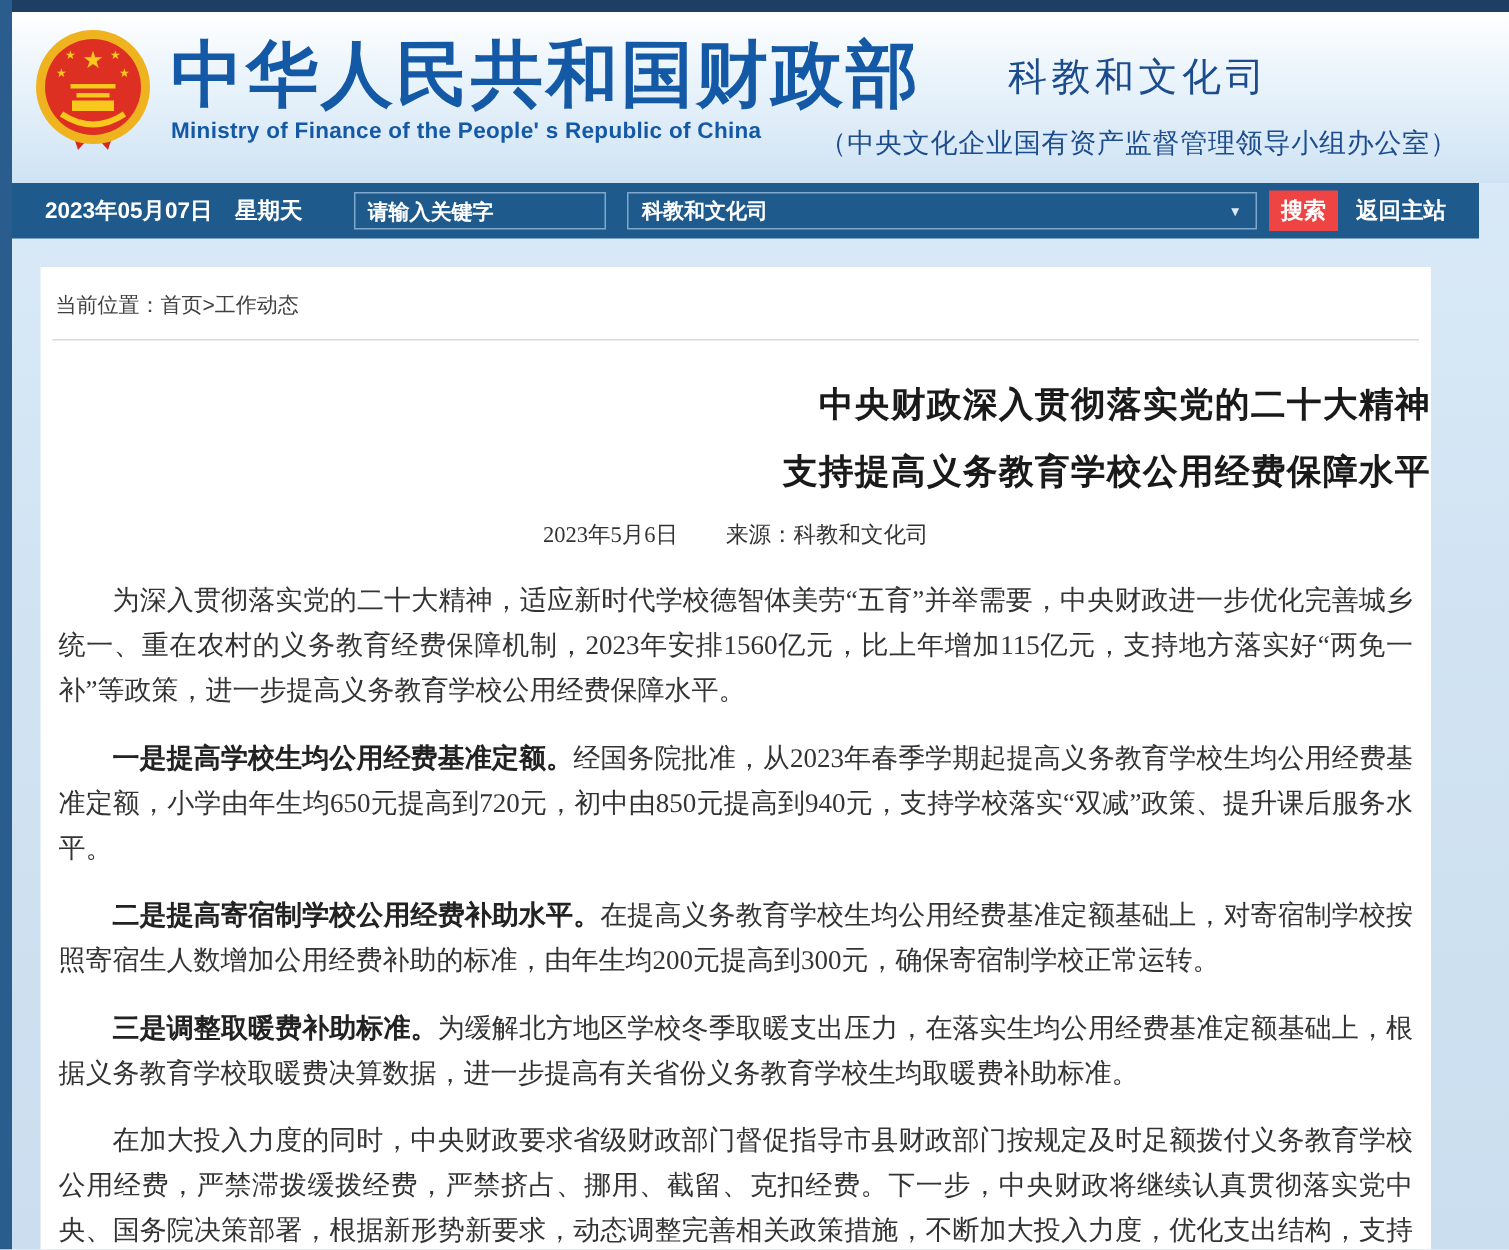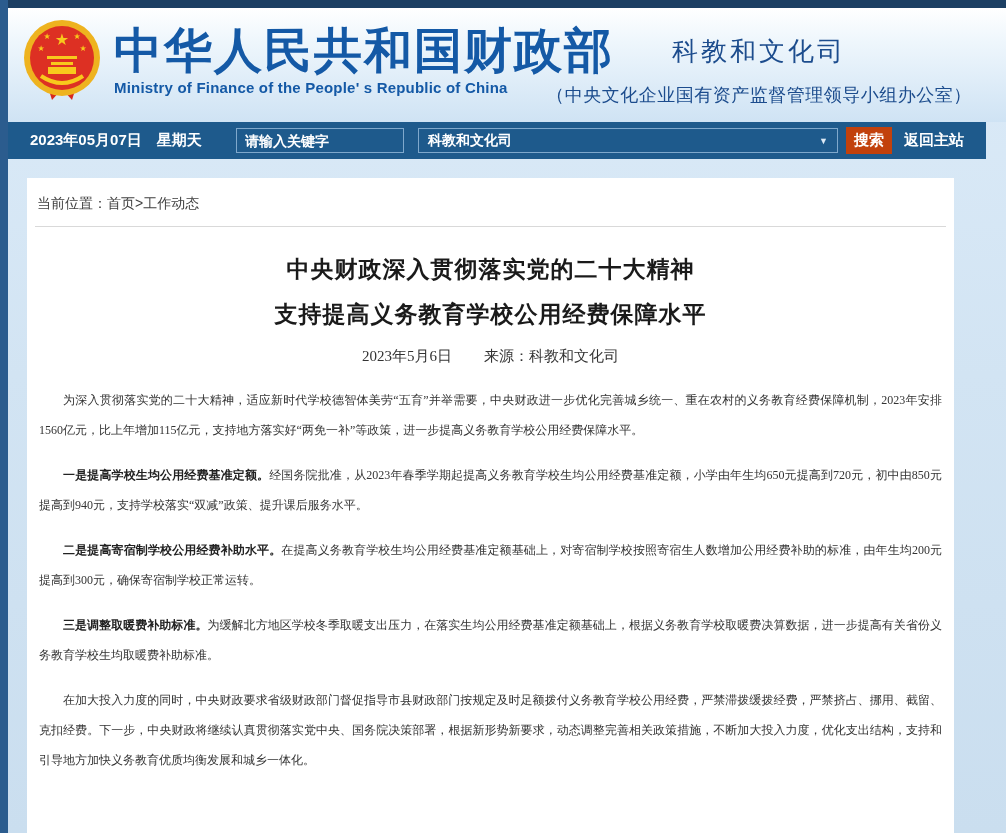--- a/index.html
+++ b/index.html
@@ -32,38 +32,38 @@
   .nav-date { position:absolute; left:22px; top:9px; color:#fff; font-size:15px; font-weight:700; }
   .nav-search { position:absolute; left:228px; top:6px; width:168px; height:25px;
     background:#1e5a8c; border:1px solid #7fa8cc; color:#fff; font-size:14px; font-weight:700;
     padding:3px 8px; outline:none; }
   .nav-search::placeholder { color:#fff; opacity:1; font-weight:700; }
   .nav-select { position:absolute; left:410px; top:6px; width:420px; height:25px;
     border:1px solid #7fa8cc; color:#fff; font-size:14px; font-weight:700;
     display:flex; align-items:center; justify-content:space-between; padding:0 9px; cursor:pointer; }
   .nav-select .arrow { font-size:9px; color:#dce9f5; }
   .nav-search-btn { position:absolute; left:838px; top:5px; width:46px; height:27px;
-    background:#c2410c; border:none; color:#fff; font-size:15px; font-weight:700; cursor:pointer;
+    background:#ef4444; border:none; color:#fff; font-size:15px; font-weight:700; cursor:pointer;
     font-family:"Liberation Sans",sans-serif;text-align:center; }
   .nav-home { position:absolute; right:22px; top:9px; color:#fff; font-size:15px; font-weight:700;
     text-decoration:none; cursor:pointer; }
 
   
   .panel { position:absolute; top:178px; left:27px; width:927px; height:655px; background:#fff; overflow:hidden; }
   .breadcrumb { padding:17px 10px 13px; font-size:14px; color:#404040; }
   .breadcrumb a { color:#404040; text-decoration:none; cursor:pointer; }
   .divider { margin:0 8px; border-bottom:1px solid #d9d9d9; }
 
-  .article-title { margin-top:20px; text-align:center; font-size:23px; font-weight:700;
+  .article-title { margin-top:20px; text-align:right; font-size:23px; font-weight:700;
     color:#1a1a1a; line-height:45px; letter-spacing:1px; }
   .article-meta { text-align:center; margin-top:10px; font-size:15px; color:#333;
     font-family:"Liberation Serif",serif; }
   .meta-source { margin-left:32px; }
   .article-body { padding:4px 12px 0; }
-  .article-body p { margin-top:15px; font-size:12px; line-height:30px; color:#333;
+  .article-body p { margin-top:15px; font-size:18px; line-height:30px; color:#333;
     text-indent:2em; text-align:justify; font-family:"Liberation Serif",serif; }
   .article-body p b { color:#222; }
 </style>
 </head>
 <body>
 
 <div class="page">
   <div class="edge-top"></div>
   <div class="edge-left"></div>
 

